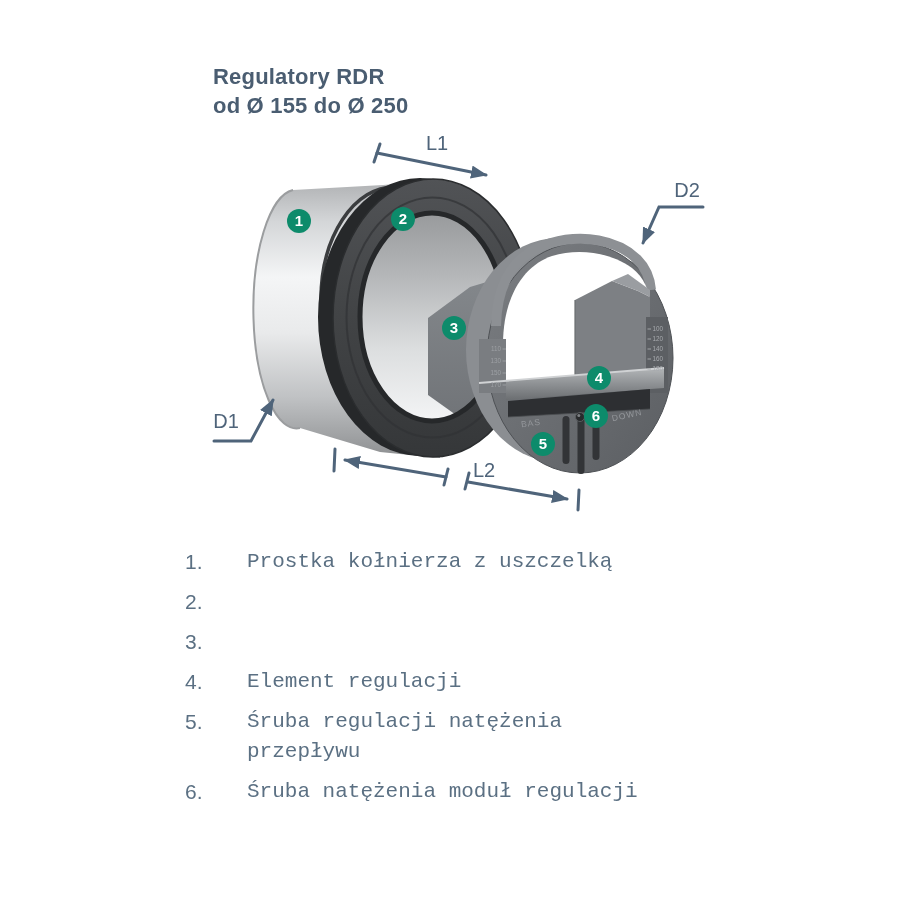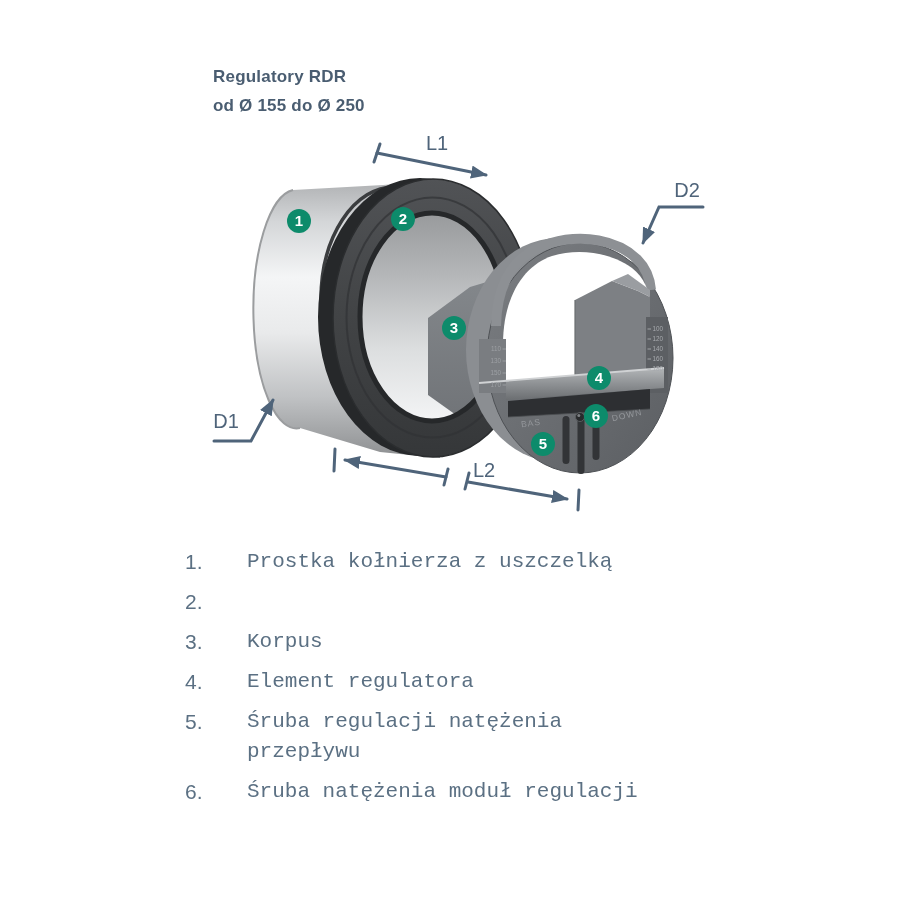--- a/index.html
+++ b/index.html
@@ -2,21 +2,21 @@
 <html><head>
 <meta charset="utf-8">
 <style>
   html,body{margin:0;padding:0;}
   body{
     width:900px;height:900px;background:#ffffff;position:relative;overflow:hidden;
     font-family:"Liberation Sans",sans-serif;
   }
   .title{
     position:absolute;left:213px;top:62px;
-    color:#4a5d71;font-size:17px;font-weight:700;line-height:29px;letter-spacing:.2px;
+    color:#4a5d71;font-size:22px;font-weight:700;line-height:29px;letter-spacing:.2px;
   }
   .diagram{position:absolute;left:0;top:0;}
   .parts{
     position:absolute;left:185px;top:547px;width:600px;
     color:#5b7083;font-size:21px;line-height:30px;
   }
   .parts .row{display:flex;margin-bottom:10px;}
   .parts .num{width:62px;flex:none;}
   .parts .txt{width:440px;font-family:Liberation Mono, monospace;}
   svg text{font-family:"Liberation Sans",sans-serif;}
@@ -201,25 +201,24 @@
 <div class="parts">
   <div class="row">
     <span class="num">1.</span>
     <span class="txt">Prostka kołnierza z uszczelką</span>
   </div>
   <div class="row">
     <span class="num">2.</span>
   </div>
   <div class="row">
     <span class="num">3.</span>
-    <span class="txt">Korpus</span>
   </div>
   <div class="row">
     <span class="num">4.</span>
-    <span class="txt">Element regulatora</span>
+    <span class="txt">Element regulacji</span>
   </div>
   <div class="row">
     <span class="num">5.</span>
     <span class="txt">Śruba regulacji natężenia przepływu</span>
   </div>
   <div class="row">
     <span class="num">6.</span>
     <span class="txt">Śruba natężenia moduł regulacji</span>
   </div>
 </div>

